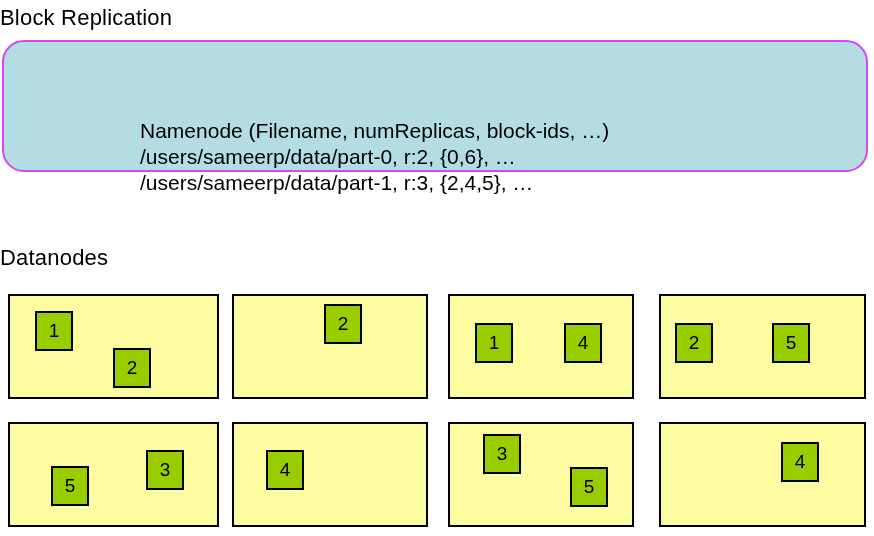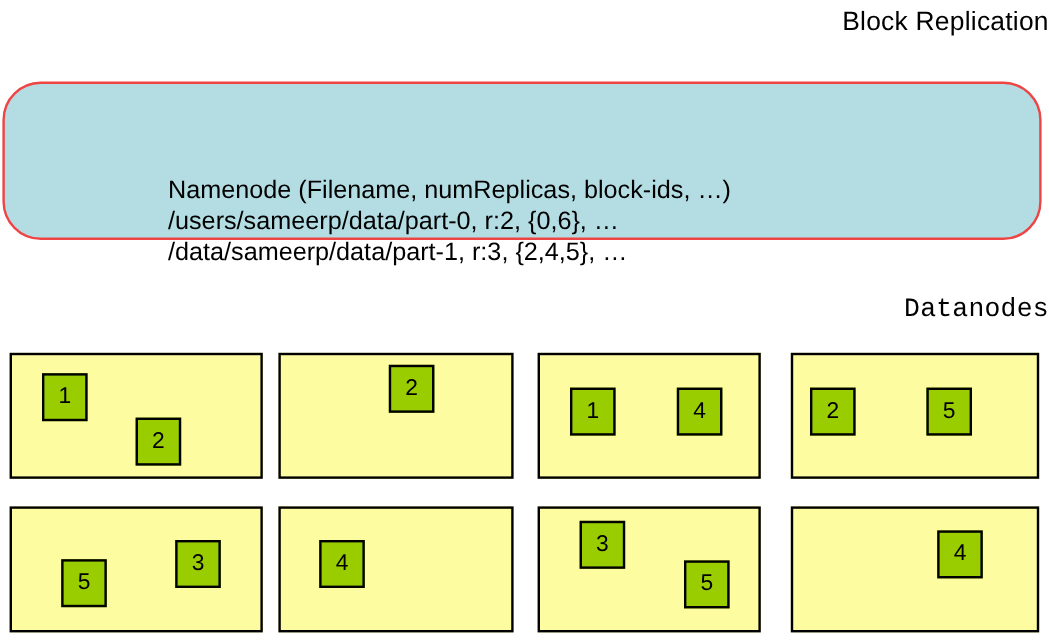--- a/index.html
+++ b/index.html
@@ -20,41 +20,41 @@
     position: absolute;
     left: 0; top: 0;
     width: 874px;
     height: 536px;
   }
 
   
   .title {
     position: absolute;
     width: 100%;
-    text-align: right;
+    text-align: left;
     font-size: 22px;
     line-height: 26px;
     color: #000;
     letter-spacing: 0.2px;
     white-space: nowrap;
   }
   #block-replication-title { top: 5px; }
-  #datanodes-title { top: 245px; font-family: Liberation Mono, monospace; }
+  #datanodes-title { top: 245px; }
 
   
   #namenode-box {
     position: absolute;
     left: 2px;
-    top: 68px;
+    top: 40px;
     width: 866px;
     height: 132px;
     box-sizing: border-box;
     background: #b3dde3;
-    border: 2px solid #ef4444;
-    border-radius: 32px;
+    border: 2px solid #d946ef;
+    border-radius: 22px;
   }
   #namenode-lines {
     position: absolute;
     left: 136px;
     top: 76px;
     font-size: 21px;
     line-height: 26px;
     white-space: nowrap;
   }
   #namenode-lines div { height: 26px; }
@@ -83,21 +83,21 @@
 <body>
 
 <div id="diagram">
 
   <div class="title" id="block-replication-title">Block Replication</div>
 
   <div id="namenode-box">
     <div id="namenode-lines">
       <div>Namenode (Filename, numReplicas, block-ids, …)</div>
       <div>/users/sameerp/data/part-0, r:2, {0,6}, …</div>
-      <div>/data/sameerp/data/part-1, r:3, {2,4,5}, …</div>
+      <div>/users/sameerp/data/part-1, r:3, {2,4,5}, …</div>
     </div>
   </div>
 
   <div class="title" id="datanodes-title">Datanodes</div>
 
   <div class="datanode" style="left:8px; top:294px; width:211px; height:105px;">
     <div class="block" style="left:25px; top:15px;">1</div>
     <div class="block" style="left:103px; top:52px;">2</div>
   </div>
 

